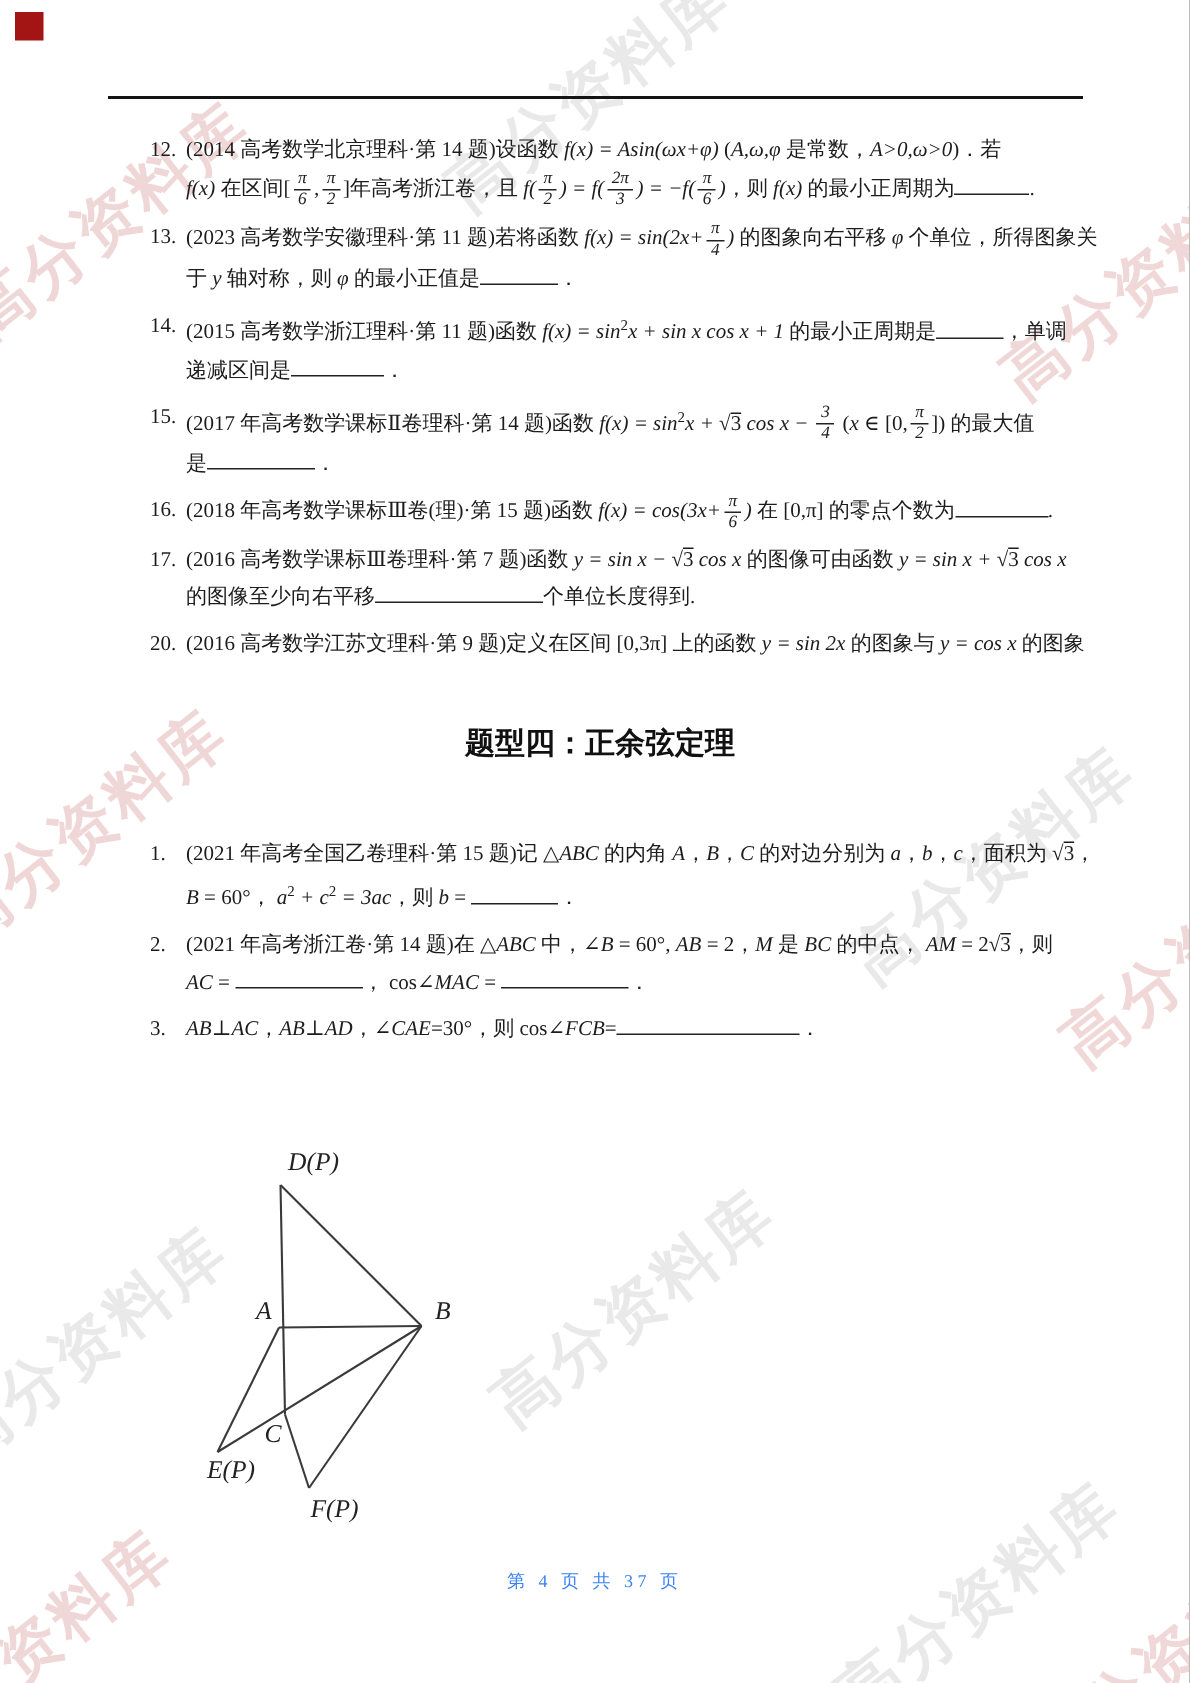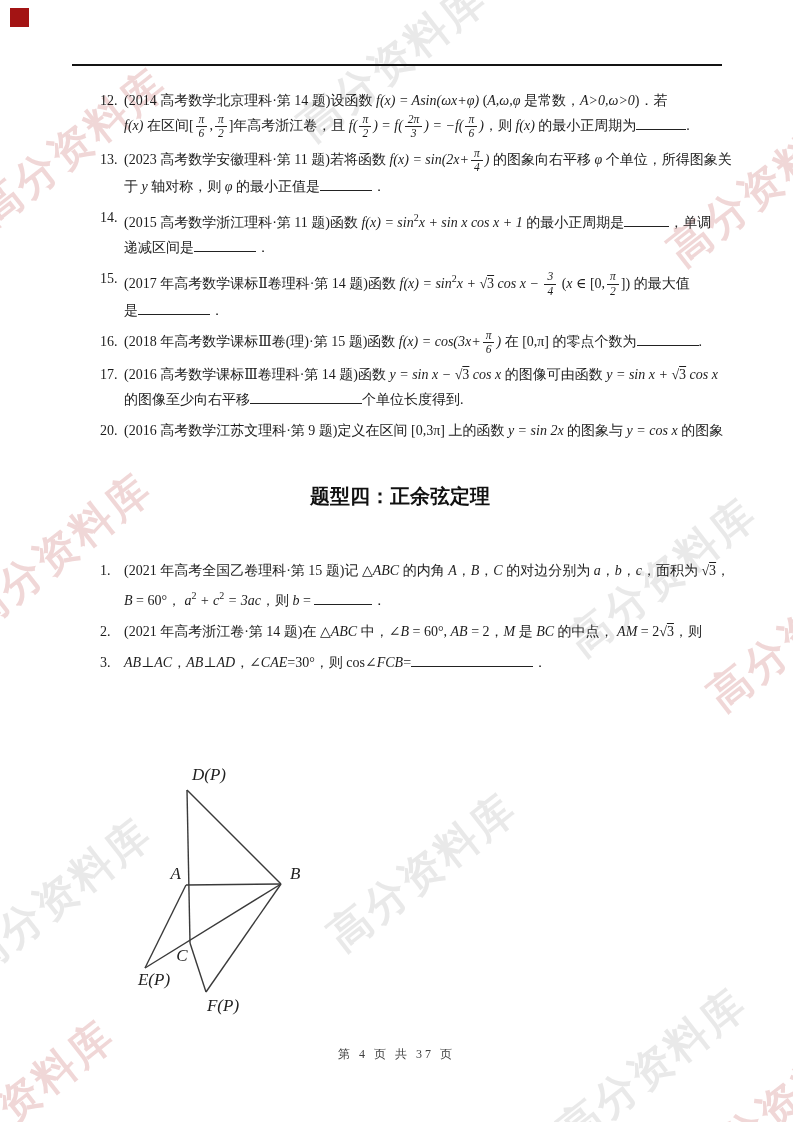--- a/index.html
+++ b/index.html
@@ -30,21 +30,21 @@
   .frac .fd{padding:0 3px;}
   .sec-title{margin:40px 0 48px 0;text-align:center;font-size:20px;font-weight:bold;
              font-family:Liberation Serif, serif;color:#111;}
   
   #fig{position:absolute;left:125px;top:758px;z-index:1;}
   #fig line{stroke:#3a3a3a;stroke-width:1.4;}
   #fig text{font-family:"Liberation Serif","DejaVu Serif",serif;font-style:italic;
             font-size:17px;fill:#222;}
   
   .footer{position:absolute;left:0;top:1046px;width:100%;text-align:center;z-index:1;
-          font-size:12px;letter-spacing:3px;color:#404040;}
+          font-size:12px;letter-spacing:3px;color:#3b82f6;}
 </style>
 </head>
 <body>
 
 <div id="page">
   <div id="wm-layer">
       <div class="wm" style="left: -40px; top: 119px; color: rgb(223, 168, 168);">高分资料库</div>
       <div class="wm" style="left: 280px; top: 34px; color: rgb(207, 207, 207);">高分资料库</div>
       <div class="wm" style="left: 650px; top: 159px; color: rgb(223, 168, 168);">高分资料库</div>
       <div class="wm" style="left: -55px; top: 524px; color: rgb(223, 168, 168);">高分资料库</div>
@@ -107,38 +107,39 @@
         </div>
         <div class="problem">
           <span class="pnum">16.</span>
           <div class="pline"><span class="t">(2018 年高考数学课标Ⅲ卷(理)·第 15 题)函数 </span><span class="m">f(x) = cos(3x+</span><span class="frac">
               <span class="fn">π</span>
               <span class="fd">6</span>
             </span><span class="m">)</span><span class="t"> 在 [0,π] 的零点个数为</span><span class="blank" style="width: 62px;"></span><span class="t">.</span></div>
         </div>
         <div class="problem">
           <span class="pnum">17.</span>
-          <div class="pline"><span class="t">(2016 高考数学课标Ⅲ卷理科·第 14 题)函数 </span><span class="m">y = sin x − </span><span class="sqrt">√<span class="rad">3</span></span><span class="m"> cos x</span><span class="t"> 的图像可由函数 </span><span class="m">y = sin x + </span><span class="sqrt">√<span class="rad">3</span></span><span class="m"> cos x</span></div>
+          <div class="pline"><span class="t">(2016 高考数学课标Ⅲ卷理科·第 7 题)函数 </span><span class="m">y = sin x − </span><span class="sqrt">√<span class="rad">3</span></span><span class="m"> cos x</span><span class="t"> 的图像可由函数 </span><span class="m">y = sin x + </span><span class="sqrt">√<span class="rad">3</span></span><span class="m"> cos x</span></div>
           <div class="pline"><span class="t">的图像至少向右平移</span><span class="blank" style="width: 112px;"></span><span class="t">个单位长度得到.</span></div>
         </div>
         <div class="problem">
           <span class="pnum">20.</span>
           <div class="pline"><span class="t">(2016 高考数学江苏文理科·第 9 题)定义在区间 [0,3π] 上的函数 </span><span class="m">y = sin 2x</span><span class="t"> 的图象与 </span><span class="m">y = cos x</span><span class="t"> 的图象</span></div>
         </div>
       </div>
     <div class="sec-title">题型四：正余弦定理</div>
     <div>
         <div class="problem">
           <span class="pnum">1.</span>
           <div class="pline"><span class="t">(2021 年高考全国乙卷理科·第 15 题)记 △</span><span class="m">ABC</span><span class="t"> 的内角 </span><span class="m">A</span><span class="t">，</span><span class="m">B</span><span class="t">，</span><span class="m">C</span><span class="t"> 的对边分别为 </span><span class="m">a</span><span class="t">，</span><span class="m">b</span><span class="t">，</span><span class="m">c</span><span class="t">，面积为 </span><span class="sqrt">√<span class="rad">3</span></span><span class="t">，</span></div>
           <div class="pline"><span class="m">B</span><span class="t"> = 60°， </span><span class="m">a</span><span class="sup">2</span><span class="m"> + c</span><span class="sup">2</span><span class="m"> = 3ac</span><span class="t">，则 </span><span class="m">b</span><span class="t"> = </span><span class="blank" style="width: 58px;"></span><span class="t">．</span></div>
         </div>
         <div class="problem">
           <span class="pnum">2.</span>
           <div class="pline"><span class="t">(2021 年高考浙江卷·第 14 题)在 △</span><span class="m">ABC</span><span class="t"> 中，∠</span><span class="m">B</span><span class="t"> = 60°, </span><span class="m">AB</span><span class="t"> = 2，</span><span class="m">M</span><span class="t"> 是 </span><span class="m">BC</span><span class="t"> 的中点， </span><span class="m">AM</span><span class="t"> = 2</span><span class="sqrt">√<span class="rad">3</span></span><span class="t">，则</span></div>
+          <div class="pline"><span class="m">AC</span><span class="t"> = </span><span class="blank" style="width: 85px;"></span><span class="t">， cos∠</span><span class="m">MAC</span><span class="t"> = </span><span class="blank" style="width: 85px;"></span><span class="t">．</span></div>
         </div>
         <div class="problem">
           <span class="pnum">3.</span>
           <div class="pline"><span class="m">AB</span><span class="t">⊥</span><span class="m">AC</span><span class="t">，</span><span class="m">AB</span><span class="t">⊥</span><span class="m">AD</span><span class="t">，∠</span><span class="m">CAE</span><span class="t">=30°，则 cos∠</span><span class="m">FCB</span><span class="t">=</span><span class="blank" style="width: 122px;"></span><span class="t">．</span></div>
         </div>
       </div>
   </div>
 
   <svg id="fig" width="200" height="266" viewBox="0 0 200 266">
       <line x1="62" y1="32" x2="65" y2="185" stroke="#3a3a3a"></line>

